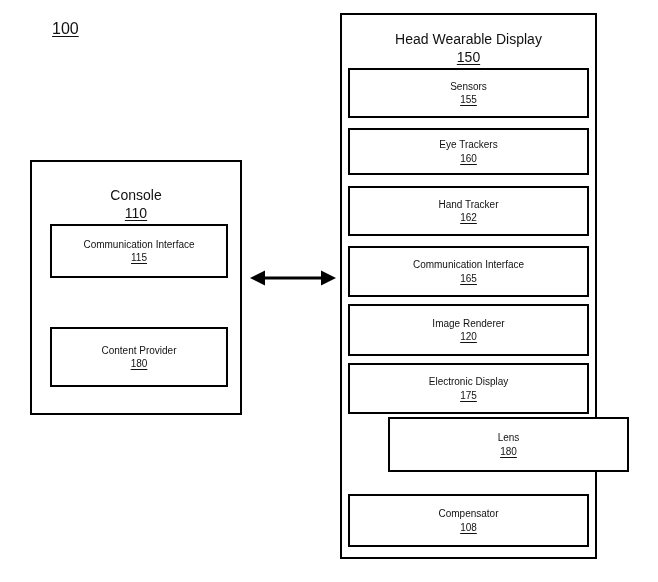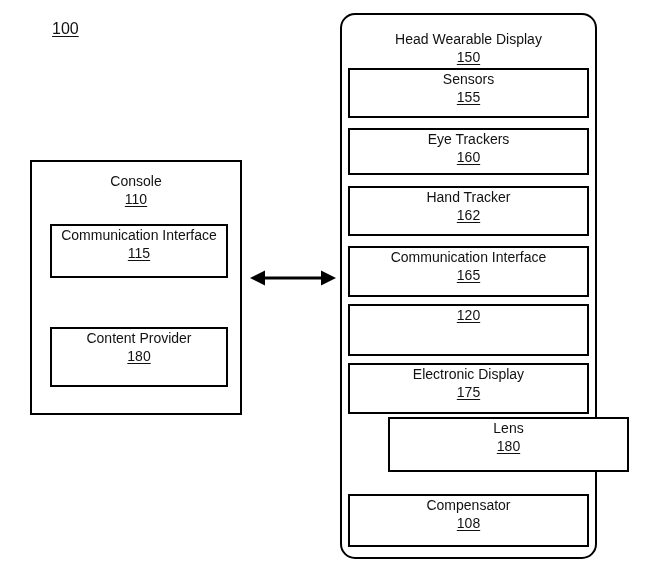--- a/index.html
+++ b/index.html
@@ -20,42 +20,42 @@
     font-size: 16px;
     text-decoration: underline;
     text-underline-offset: 2px;
   }
   .outer-box {
     position: absolute;
     border: 2px solid #000000;
     background: #ffffff;
   }
   .console { left: 30px; top: 160px; width: 212px; height: 255px; }
-  .hwd     { left: 340px; top: 13px;  width: 257px; height: 546px; border-radius: 15px; }
+  .hwd     { left: 340px; top: 13px;  width: 257px; height: 546px; }
   .box-head {
     text-align: center;
     font-size: 14px;
     line-height: 1.32;
   }
-  .console .box-head { padding-top: 10px; }
+  .console .box-head { padding-top: 24px; }
   .hwd .box-head     { padding-top: 15px; }
   .ref {
     text-decoration: underline;
     text-underline-offset: 2px;
   }
   .sub-box {
     position: absolute;
     border: 2px solid #000000;
     background: #ffffff;
     display: flex;
     flex-direction: column;
     align-items: center;
-    justify-content: flex-start;
+    justify-content: center;
     text-align: center;
-    font-size: 14px;
+    font-size: 10px;
     line-height: 1.32;
   }
   .console .sub-box { left: 18px; width: 178px; }
   .c-sub-0 { top: 62px;  height: 54px; }
   .c-sub-1 { top: 165px; height: 60px; }
   .hwd .sub-box { left: 6px; width: 241px; }
   .h-sub-0 { top: 53px;  height: 50px; }
   .h-sub-1 { top: 113px; height: 47px; }
   .h-sub-2 { top: 171px; height: 50px; }
   .h-sub-3 { top: 231px; height: 51px; }
@@ -115,20 +115,21 @@
     </div>
     <div class="sub-box h-sub-2">
       <div>Hand Tracker</div>
       <div class="ref">162</div>
     </div>
     <div class="sub-box h-sub-3">
       <div>Communication Interface</div>
       <div class="ref">165</div>
     </div>
     <div class="sub-box h-sub-4">
+      <div>Image Renderer</div>
       <div class="ref">120</div>
     </div>
     <div class="sub-box h-sub-5">
       <div>Electronic Display</div>
       <div class="ref">175</div>
     </div>
     <div class="sub-box h-sub-6">
       <div>Lens</div>
       <div class="ref">180</div>
     </div>

